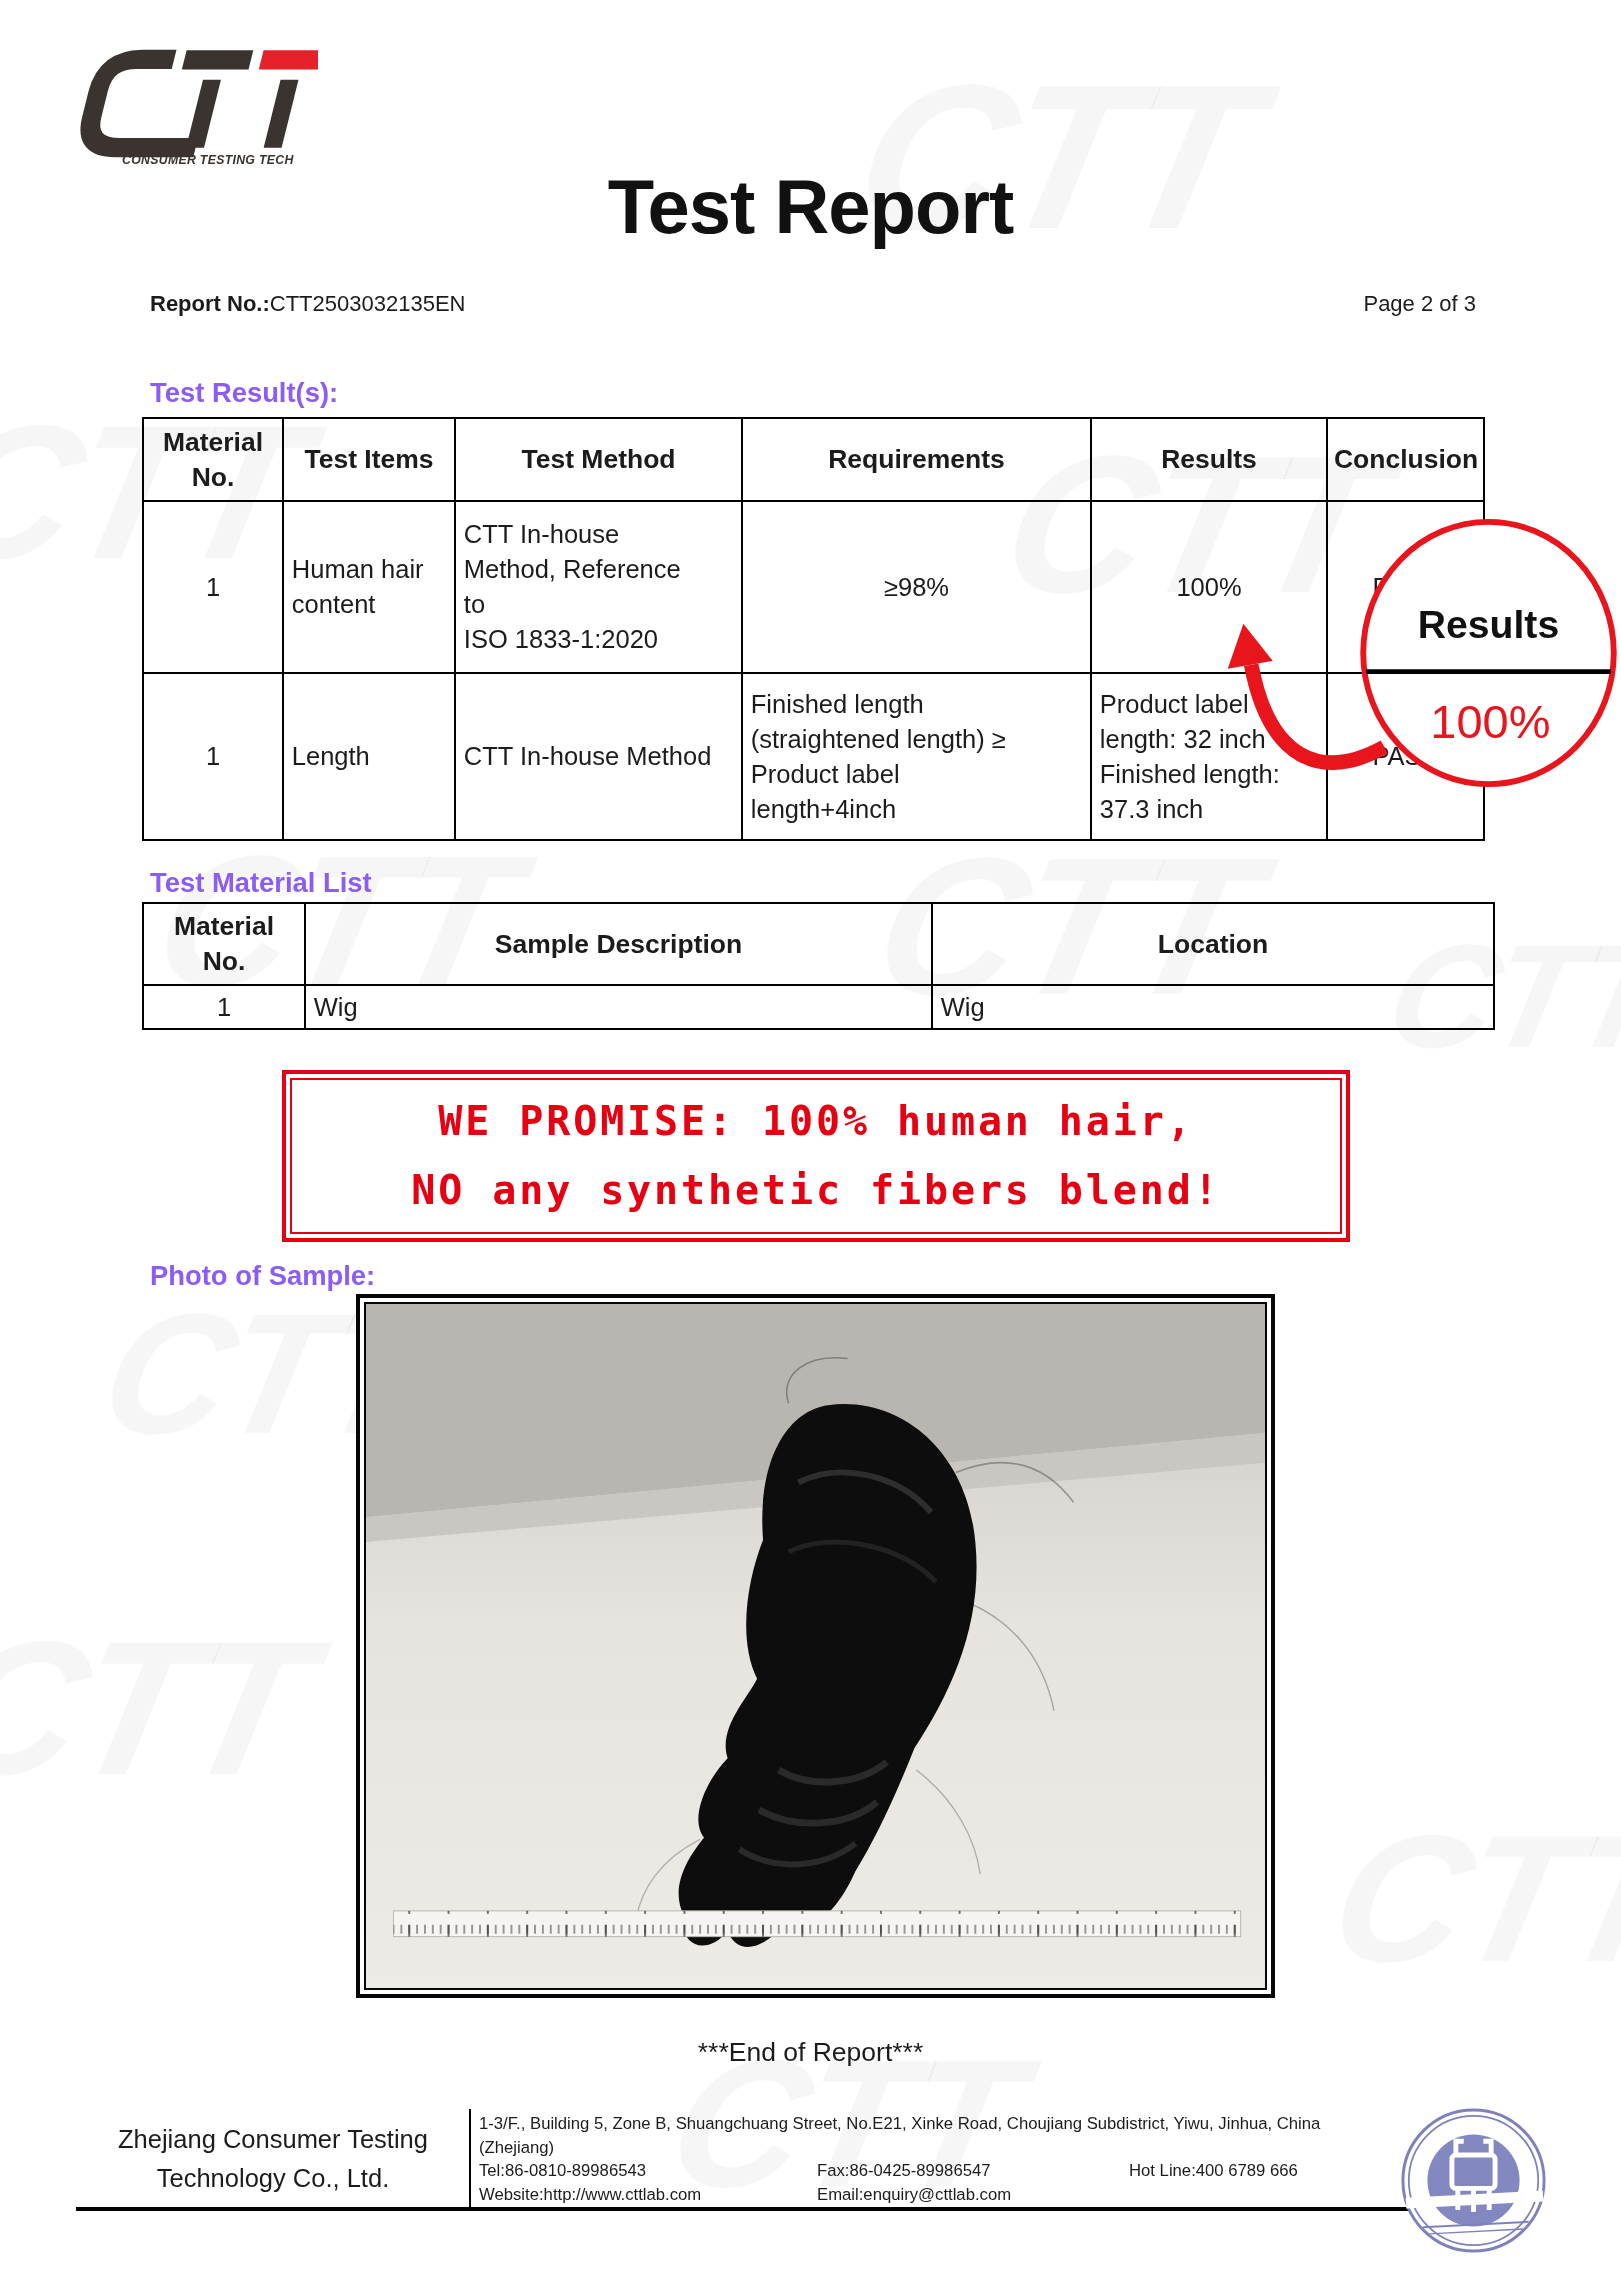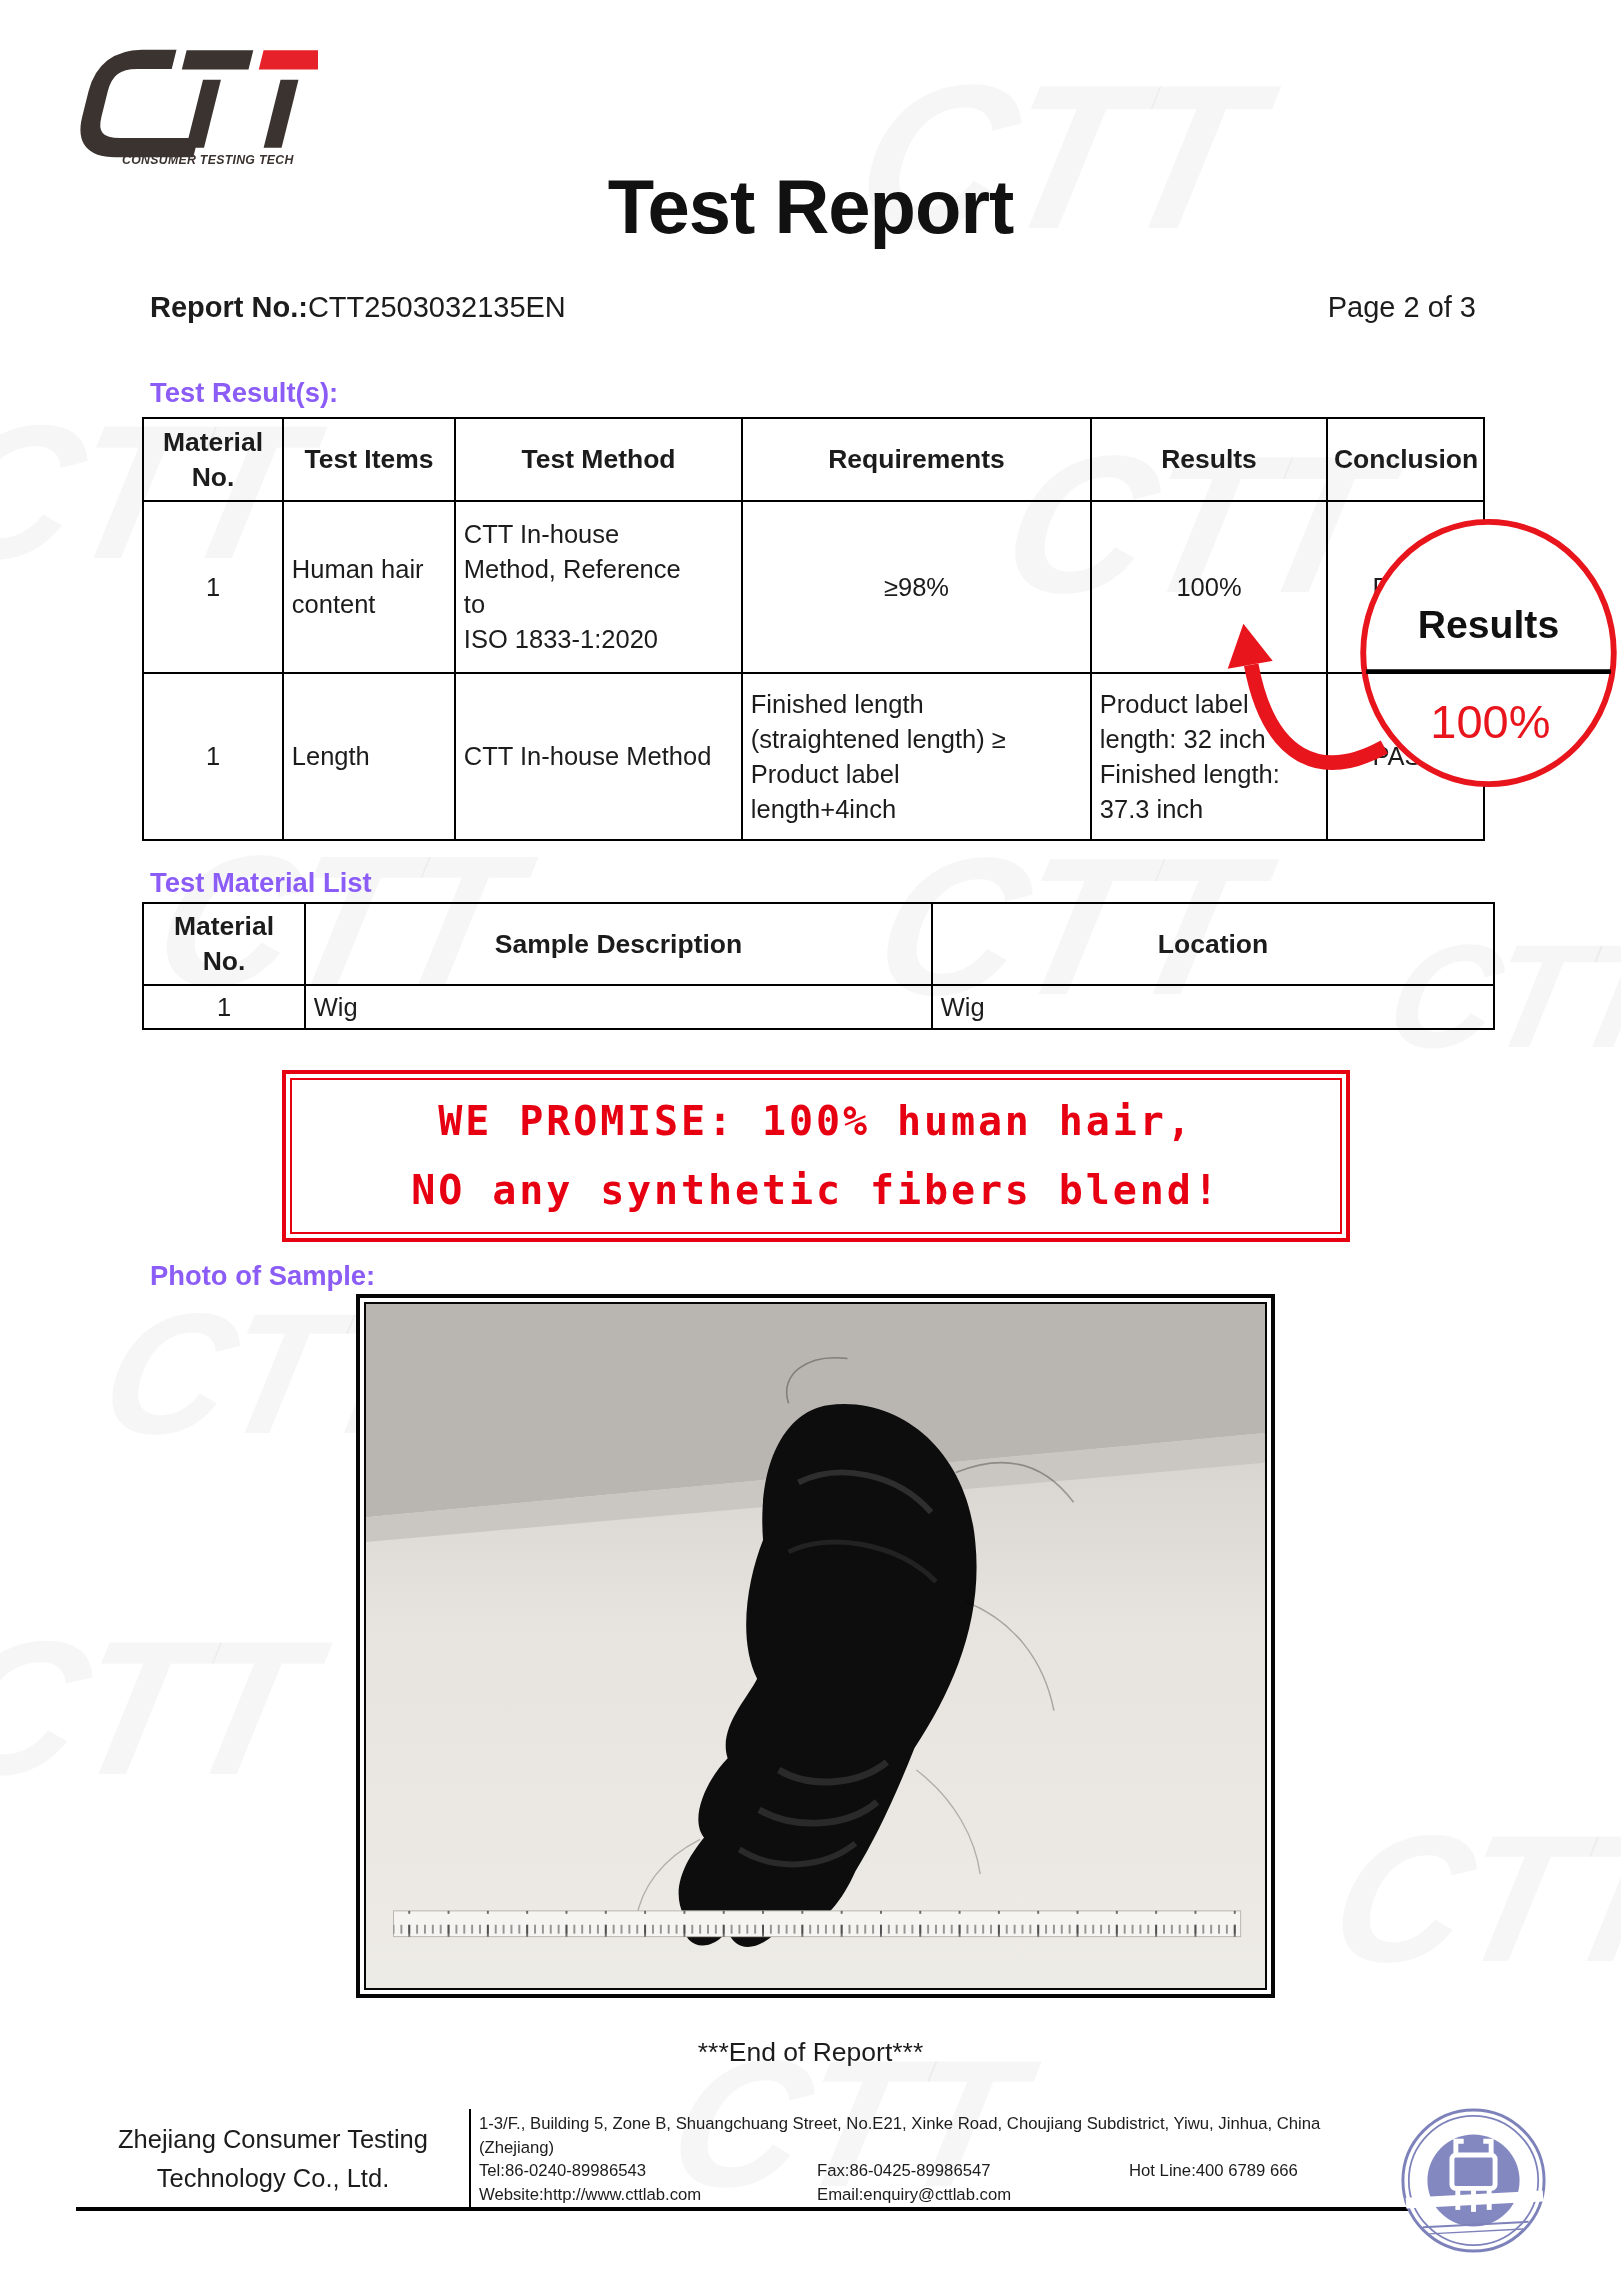--- a/index.html
+++ b/index.html
@@ -25,21 +25,21 @@
     position:absolute; left:61px; top:104px; font-size:12.3px; font-weight:bold;
     font-style:italic; color:#3b332f; letter-spacing:0.3px; white-space:nowrap;
   }
   .sr { position:absolute; width:1px; height:1px; overflow:hidden; clip-path:inset(50%); }
   .title {
     left:0; right:0; top:163px; text-align:center; z-index:1;
     font-size:76px; font-weight:bold; letter-spacing:-1px; color:#111;
   }
   .report-line {
     left:150px; right:145px; top:291px; z-index:1; display:flex;
-    justify-content:space-between; font-size:29px;
+    justify-content:space-between; font-size:22px;
   }
   .report-line b { font-weight:bold; }
 
   
   .sec-heading { z-index:1; font-size:27.4px; font-weight:bold; color:#8b5cf6; }
 
   
   table.rpt {
     position:absolute; z-index:1; border-collapse:collapse; table-layout:fixed;
     background:transparent;
@@ -284,21 +284,21 @@
   <div class="abs footer-vline"></div>
   <div class="abs footer-hline"></div>
 
   <div class="abs footer-company preline">Zhejiang Consumer Testing
 Technology Co., Ltd.</div>
 
   <div class="abs footer-info">
     <div style="white-space:nowrap;">1-3/F., Building 5, Zone B, Shuangchuang Street, No.E21, Xinke Road, Choujiang Subdistrict, Yiwu, Jinhua, China</div>
     <div>(Zhejiang)</div>
     <div class="row">
-      <span class="w1">Tel:86-0240-89986543</span>
+      <span class="w1">Tel:86-0810-89986543</span>
       <span class="w2">Fax:86-0425-89986547</span>
       <span>Hot Line:400 6789 666</span>
     </div>
     <div class="row">
       <span class="w1">Website:http://www.cttlab.com</span>
       <span>Email:enquiry@cttlab.com</span>
     </div>
   </div>
 
   <svg class="abs seal" viewBox="0 0 152 152">

